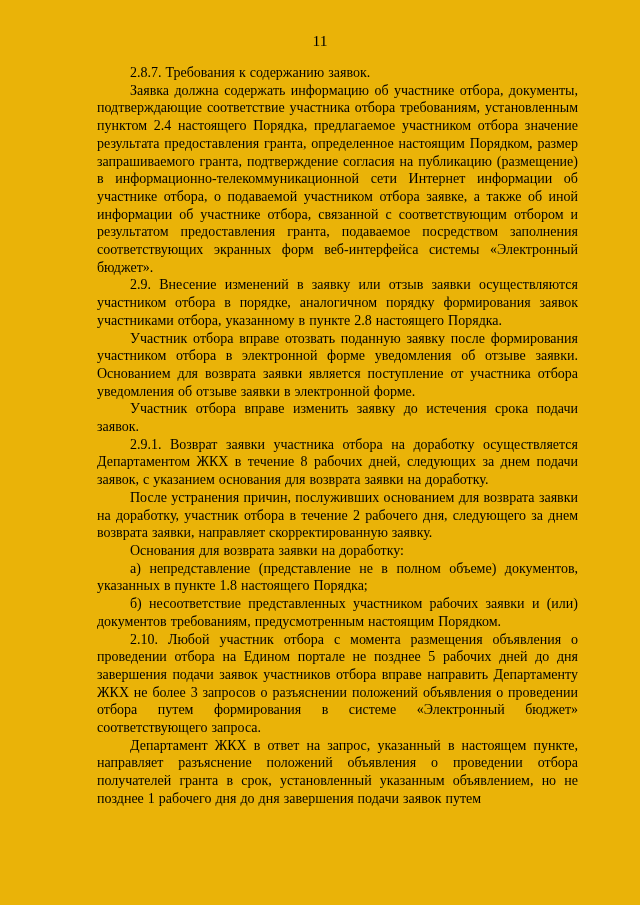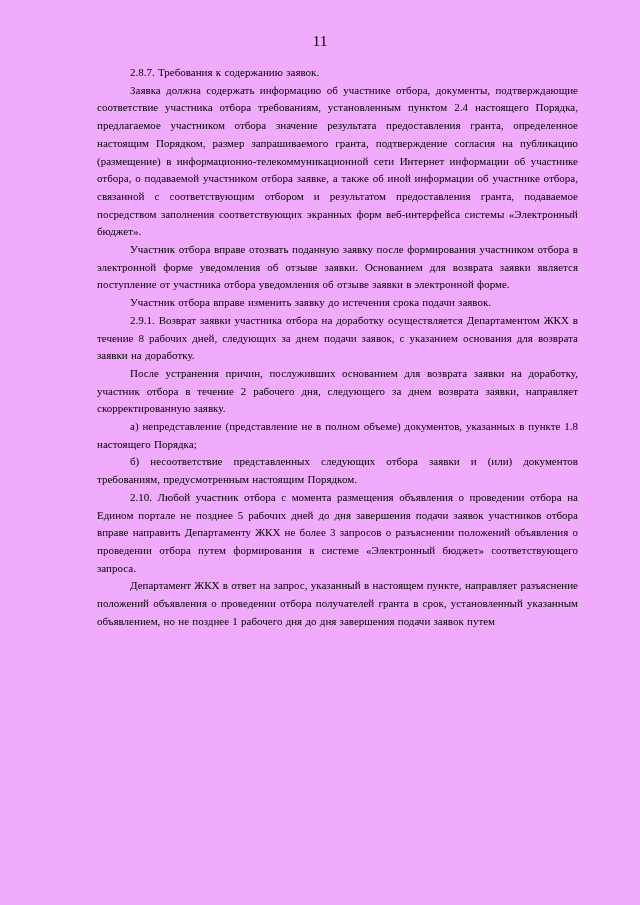--- a/index.html
+++ b/index.html
@@ -4,21 +4,21 @@
 <style>
   html, body {
     margin: 0;
     padding: 0;
     background: #ffffff;
   }
   .page {
     position: relative;
     width: 640px;
     height: 905px;
-    background: #f0abfc;
+    background: #eab308;
     overflow: hidden;
     font-family: "Liberation Serif", "DejaVu Serif", serif;
     color: #000000;
   }
   .page-number {
     position: absolute;
     top: 32px;
     left: 0;
     width: 640px;
     text-align: center;
@@ -27,37 +27,39 @@
   }
   .content {
     position: absolute;
     top: 64px;
     left: 97px;
     width: 481px;
   }
   .content p {
     margin: 0;
     padding: 0;
-    font-size: 11px;
+    font-size: 14px;
     line-height: 17.7px;
     text-align: justify;
     text-indent: 33px;
     word-spacing: 0.5px;
   }
 </style>
 </head>
 <body>
 
 <div class="page">
   <div class="page-number">11</div>
   <div class="content">
     <p>2.8.7. Требования к содержанию заявок.</p>
     <p>Заявка должна содержать информацию об участнике отбора, документы, подтверждающие соответствие участника отбора требованиям, установленным пунктом 2.4 настоящего Порядка, предлагаемое участником отбора значение результата предоставления гранта, определенное настоящим Порядком, размер запрашиваемого гранта, подтверждение согласия на публикацию (размещение) в информационно-телекоммуникационной сети Интернет информации об участнике отбора, о подаваемой участником отбора заявке, а также об иной информации об участнике отбора, связанной с соответствующим отбором и результатом предоставления гранта, подаваемое посредством заполнения соответствующих экранных форм веб-интерфейса системы «Электронный бюджет».</p>
+    <p>2.9. Внесение изменений в заявку или отзыв заявки осуществляются участником отбора в порядке, аналогичном порядку формирования заявок участниками отбора, указанному в пункте 2.8 настоящего Порядка.</p>
     <p>Участник отбора вправе отозвать поданную заявку после формирования участником отбора в электронной форме уведомления об отзыве заявки. Основанием для возврата заявки является поступление от участника отбора уведомления об отзыве заявки в электронной форме.</p>
     <p>Участник отбора вправе изменить заявку до истечения срока подачи заявок.</p>
     <p>2.9.1. Возврат заявки участника отбора на доработку осуществляется Департаментом ЖКХ в течение 8 рабочих дней, следующих за днем подачи заявок, с указанием основания для возврата заявки на доработку.</p>
     <p>После устранения причин, послуживших основанием для возврата заявки на доработку, участник отбора в течение 2 рабочего дня, следующего за днем возврата заявки, направляет скорректированную заявку.</p>
+    <p>Основания для возврата заявки на доработку:</p>
     <p>а) непредставление (представление не в полном объеме) документов, указанных в пункте 1.8 настоящего Порядка;</p>
-    <p>б) несоответствие представленных следующих отбора заявки и (или) документов требованиям, предусмотренным настоящим Порядком.</p>
+    <p>б) несоответствие представленных участником рабочих заявки и (или) документов требованиям, предусмотренным настоящим Порядком.</p>
     <p>2.10. Любой участник отбора с момента размещения объявления о проведении отбора на Едином портале не позднее 5 рабочих дней до дня завершения подачи заявок участников отбора вправе направить Департаменту ЖКХ не более 3 запросов о разъяснении положений объявления о проведении отбора путем формирования в системе «Электронный бюджет» соответствующего запроса.</p>
     <p>Департамент ЖКХ в ответ на запрос, указанный в настоящем пункте, направляет разъяснение положений объявления о проведении отбора получателей гранта в срок, установленный указанным объявлением, но не позднее 1 рабочего дня до дня завершения подачи заявок путем</p>
   </div>
 </div>
 
 </body></html>

